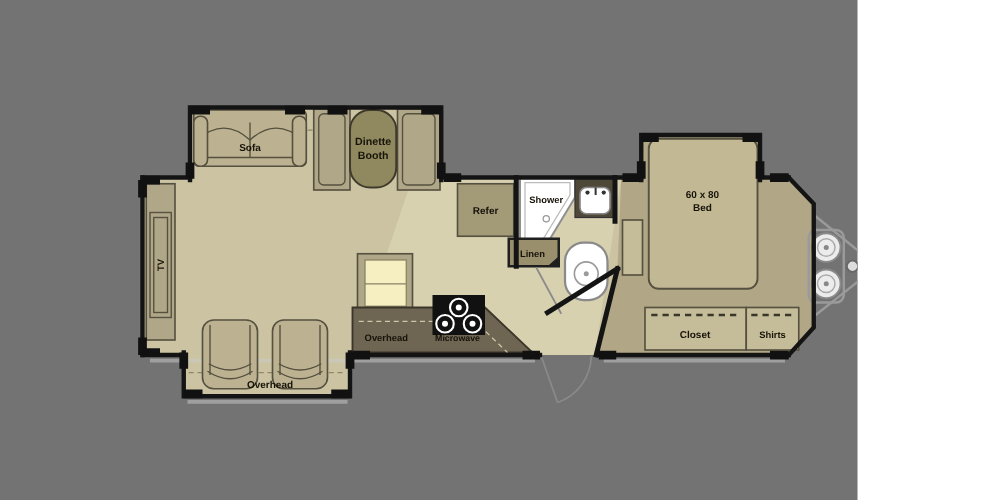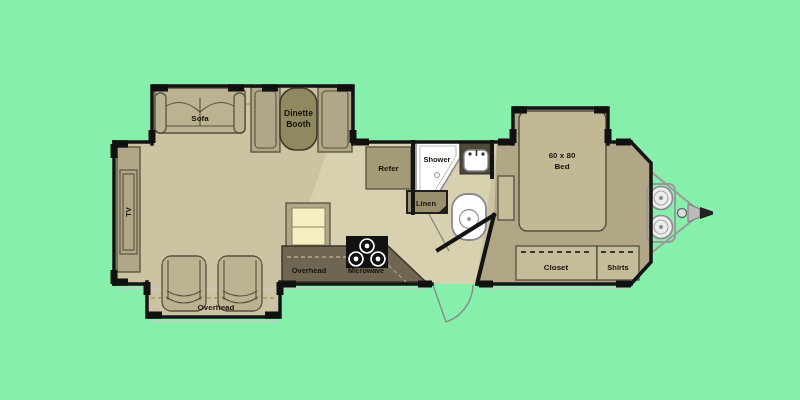--- a/index.html
+++ b/index.html
@@ -1,16 +1,16 @@
 <!DOCTYPE html>
 <html><head>
 <meta charset="utf-8">
 <style>
   html,body{margin:0;padding:0;background:#ffffff;}
-  .stage{position:relative;width:800px;height:400px;background:#86efac;overflow:hidden;}
+  .stage{position:relative;width:686px;height:400px;background:#737373;overflow:hidden;}
   svg{display:block;}
   .lbl{font-family:"Liberation Sans", sans-serif;font-weight:bold;fill:#171309;}
   .s8{font-size:8px;}  .s85{font-size:8.5px;} .s75{font-size:7.5px;} .s7{font-size:7px;}
   .wall{stroke:#141414;stroke-width:3.5;fill:none;stroke-linecap:square;}
   .wall-thin{stroke:#141414;stroke-width:4;fill:none;stroke-linecap:square;}
   .tick{stroke:#111111;stroke-width:7;fill:none;stroke-linecap:butt;}
   .furn{stroke:#55503f;stroke-width:1.3;}
   .furnline{stroke:#55503f;stroke-width:1.1;fill:none;}
   .fixture{fill:#ffffff;stroke:#8f8f8f;stroke-width:1.6;}
   .hitch{stroke:#9a9a9a;stroke-width:2;fill:none;}

